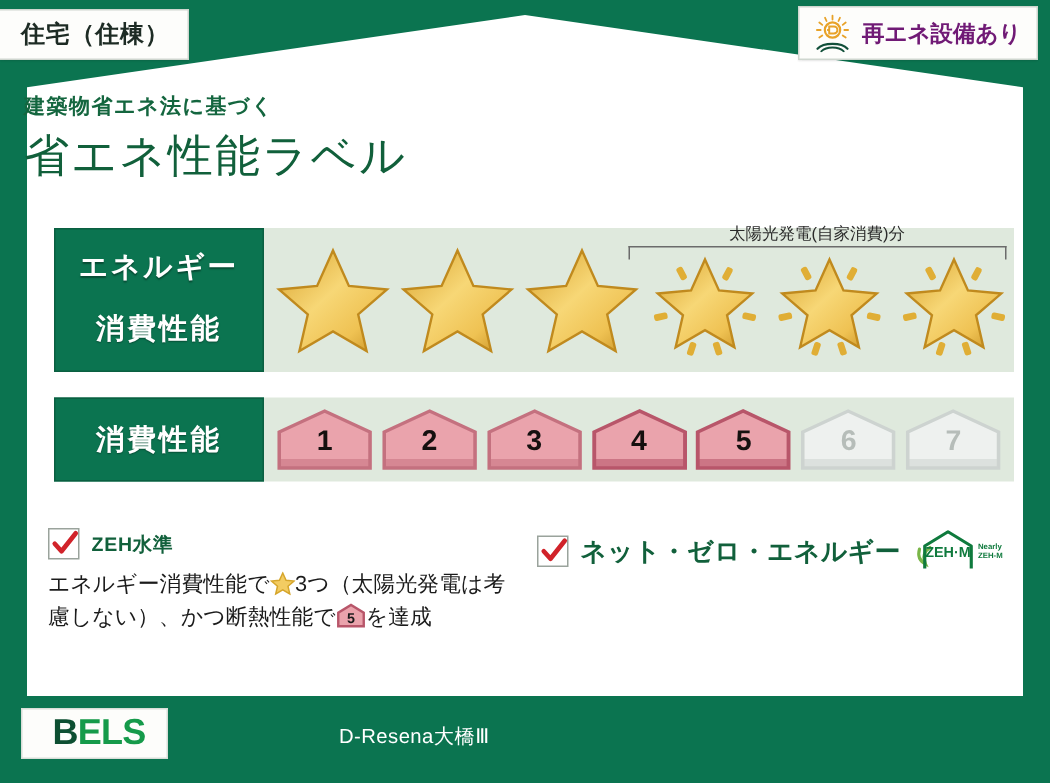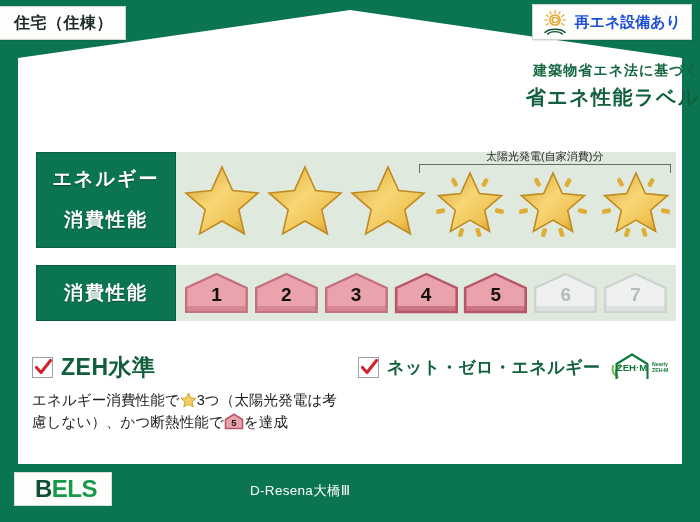--- a/index.html
+++ b/index.html
@@ -38,37 +38,37 @@
   #badge-type span {
     font-size: 16px; font-weight: 700; color: #1d2b24;
     letter-spacing: .5px; white-space: nowrap;
   }
   #badge-renew {
     right: 8px; top: 4px;
     height: 36px; padding: 0 10px 0 8px;
     gap: 6px;
   }
   #badge-renew .txt {
-    font-size: 15px; font-weight: 700; color: #1d4ed8;
+    font-size: 15px; font-weight: 700; color: #701a75;
     white-space: nowrap;
   }
   .sun-icon { width: 28px; height: 26px; flex: 0 0 28px; }
 
   
   #heading {
     position: absolute; left: 0; right: 0; top: 62px;
-    text-align: right;
+    text-align: left;
     padding-left: 16px;
   }
   #heading .sub {
     font-size: 14px; font-weight: 700; color: #14663f;
     letter-spacing: 1px;
   }
   #heading .main {
-    font-size: 20px; font-weight: 700; color: #11603b;
+    font-size: 30px; font-weight: 400; color: #11603b;
     letter-spacing: 1.5px; margin-top: 4px;
   }
 
   
   .row {
     position: absolute;
     display: flex; align-items: stretch;
   }
   #row-energy { left: 36px; right: 24px; top: 152px; height: 96px; }
   #row-insul  { left: 36px; right: 24px; top: 265px; height: 56px; }
@@ -153,21 +153,21 @@
     display: flex; align-items: center; gap: 8px;
     margin-bottom: 6px;
   }
   .chk {
     flex: 0 0 21px; width: 21px; height: 21px;
     border: 1px solid #9aa39c; background: #fff;
     position: relative;
   }
   .chk svg { position: absolute; left: 1px; top: 0; width: 19px; height: 19px; }
   .zeh-title {
-    font-size: 23px; font-weight: 700; color: #11603b;
+    font-size: 13px; font-weight: 700; color: #11603b;
     letter-spacing: .5px; white-space: nowrap;
   }
   #zeh-right .zeh-title { font-size: 17px; }
   .zehm-logo { flex: 0 0 60px; width: 60px; height: 30px; }
   .zeh-desc {
     font-size: 14.5px; color: #1b1b1b; line-height: 1.55;
     letter-spacing: .1px;
   }
   .zeh-desc .ic-star { display: inline-block; width: 17px; height: 16px; vertical-align: -3px; }
   .zeh-desc .ic-h5   { display: inline-block; width: 20px; height: 17px; vertical-align: -3px; }
@@ -187,21 +187,21 @@
     font-size: 19px; font-weight: 700; color: #123f2c;
     letter-spacing: 1px;
   }
   #bels .bels-mark {
     font-size: 24px; font-weight: 700; margin-left: 8px;
     letter-spacing: -.5px;
   }
   #bels .bels-mark .b  { color: #0d4f32; }
   #bels .bels-mark .els{ color: #159a4a; }
   #proj {
-    position: absolute; left: 250px; top: 18px;
+    position: absolute; left: 226px; top: 18px;
     font-size: 13.5px; color: #ffffff; letter-spacing: .3px;
   }
   #meta {
     position: absolute; right: 14px; top: 8px;
     text-align: right; color: #ffffff;
   }
   #meta .date { font-size: 14px; letter-spacing: .3px; }
   #meta .uid  { font-size: 10.5px; margin-top: 3px; letter-spacing: .2px; opacity: .95; }
 </style>
 </head>

